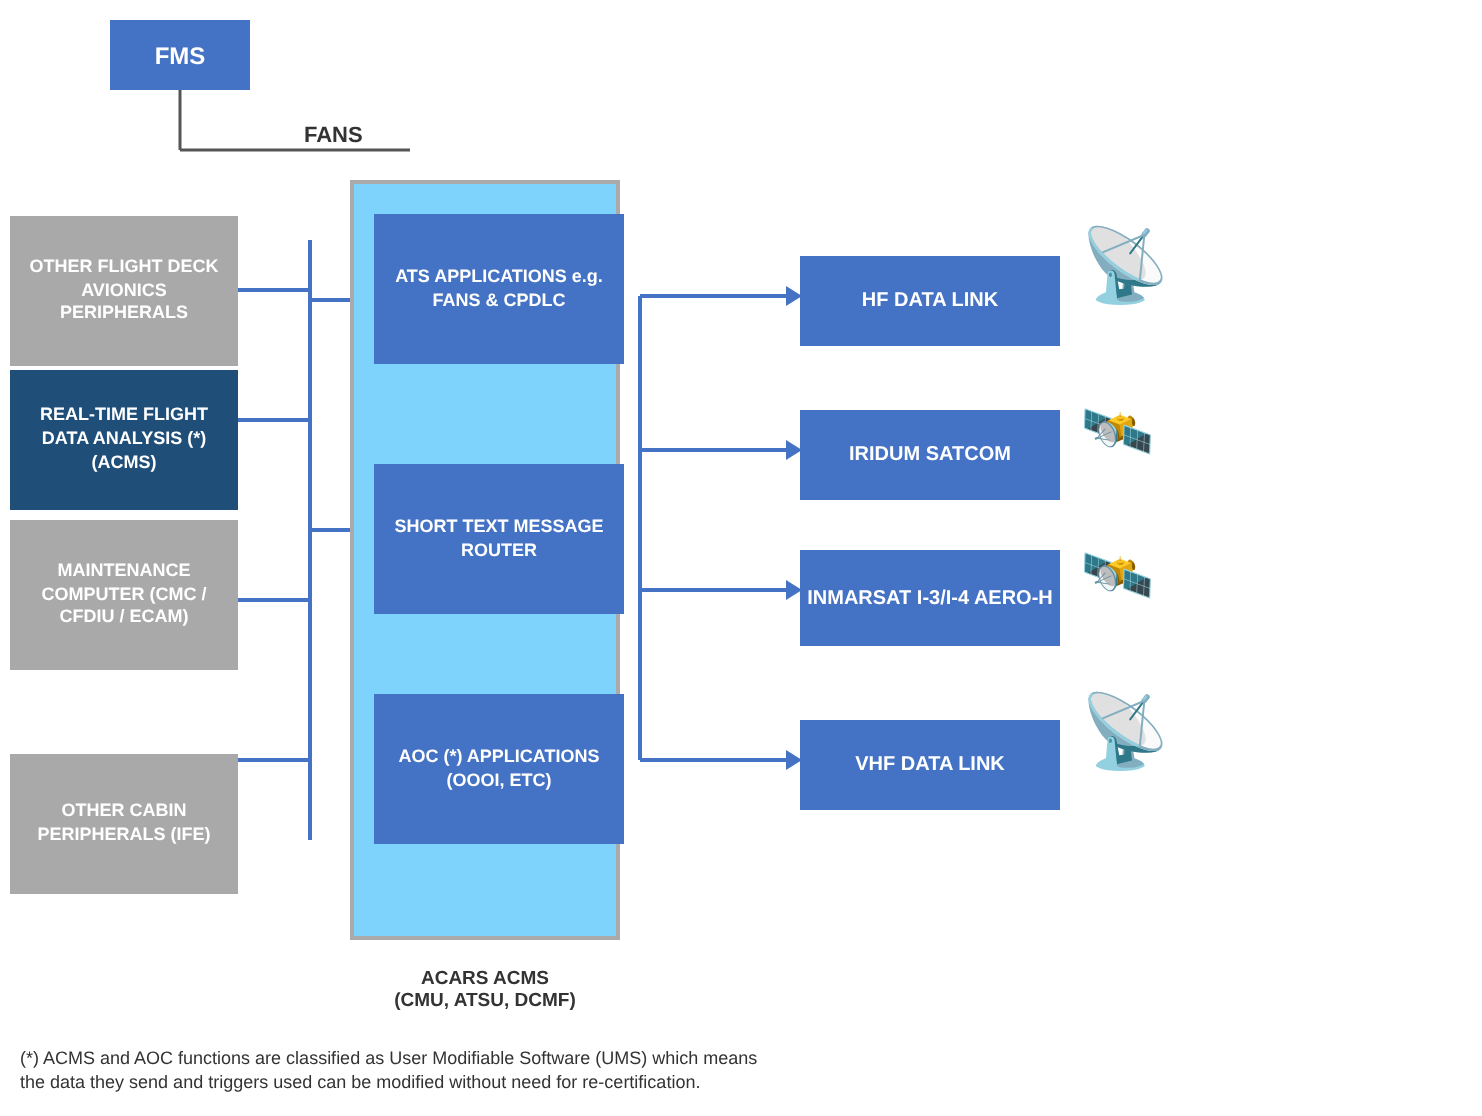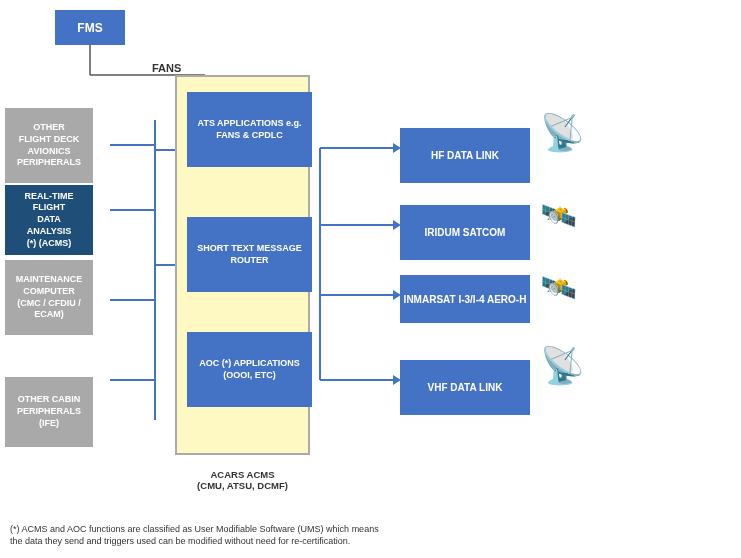--- a/index.html
+++ b/index.html
@@ -32,46 +32,46 @@
       display: flex;
       align-items: center;
       justify-content: center;
       font-weight: bold;
       font-size: 12px;
     }
 
     
     .left-box {
       position: absolute;
-      width: 88px;
+      width: 114px;
       background: #a9a9a9;
       color: white;
       display: flex;
       align-items: center;
       justify-content: center;
       text-align: center;
       font-weight: bold;
       font-size: 9px;
       line-height: 1.3;
-      padding: 19px;
+      padding: 5px;
     }
 
     .left-box.dark-blue {
       background: #1f4e79;
     }
 
     
     .acars-outer {
       position: absolute;
-      top: 75px;
+      top: 90px;
       left: 175px;
       width: 135px;
       height: 380px;
       border: 2px solid #aaa;
-      background: #fef9c3;
+      background: #7dd3fc;
     }
 
     
     .acars-inner-box {
       position: absolute;
       background: #4472c4;
       color: white;
       display: flex;
       align-items: center;
       justify-content: center;
@@ -79,21 +79,21 @@
       font-weight: bold;
       font-size: 9px;
       line-height: 1.3;
       padding: 5px;
     }
 
     
     .right-box {
       position: absolute;
       width: 130px;
-      height: 55px;
+      height: 45px;
       background: #4472c4;
       color: white;
       display: flex;
       align-items: center;
       justify-content: center;
       text-align: center;
       font-weight: bold;
       font-size: 10px;
     }
 

